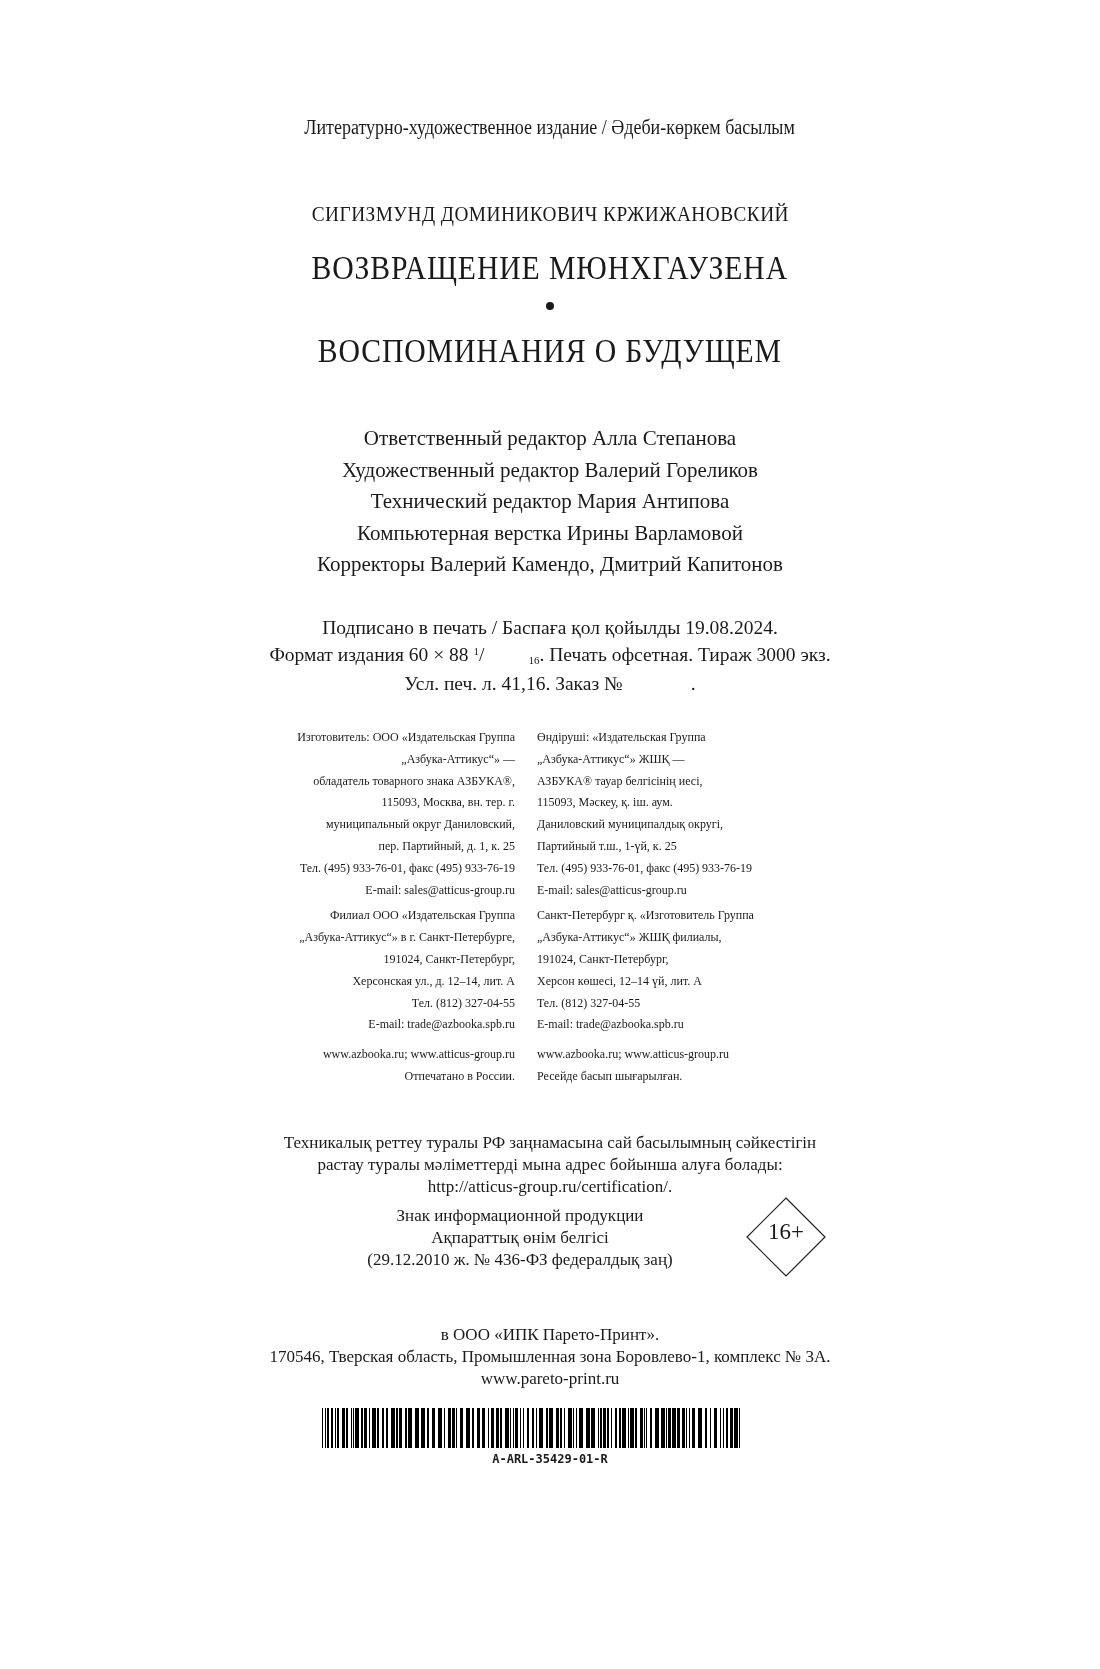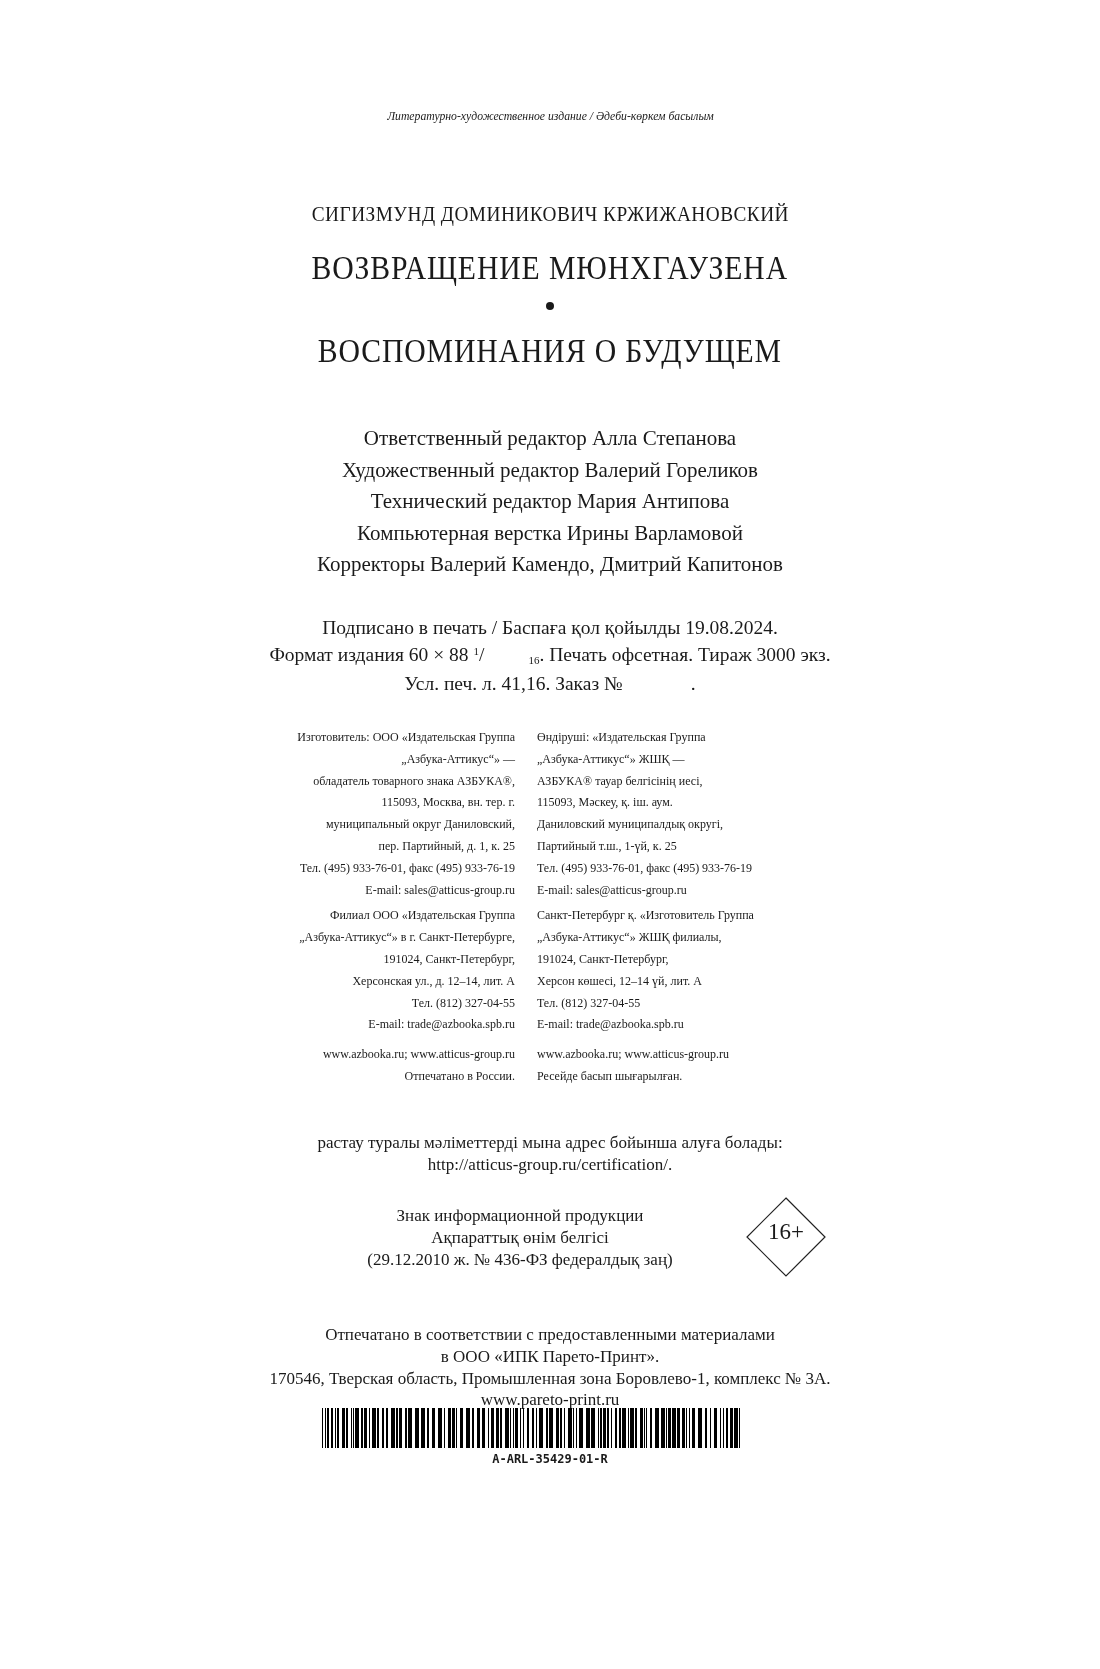--- a/index.html
+++ b/index.html
@@ -2,21 +2,21 @@
 <html><head>
 <meta charset="utf-8">
 <style>
   html, body { margin: 0; padding: 0; background: #ffffff; }
   body { width: 1100px; height: 1669px; position: relative; overflow: hidden;
          font-family: "Liberation Serif", "DejaVu Serif", serif; color: #1a1a1a; }
   .line { position: absolute; white-space: nowrap; line-height: 1; }
   .center { left: 0; width: 1100px; text-align: center; }
   .cond { display: inline-block; transform-origin: center; }
 
-  #edition-type { top: 109px; font-size: 13px; font-style: italic; }
+  #edition-type { top: 117px; font-size: 20px; }
   #edition-type .cond { transform: scaleX(0.9); }
 
   #author { top: 204px; font-size: 21px; letter-spacing: 0.5px; }
   #author .cond { transform: scaleX(0.92); }
 
   .title { font-size: 33px; letter-spacing: 1px; }
   .title .cond { transform: scaleX(0.9); }
   #title-1 { top: 252px; }
   #title-2 { top: 335px; }
   #title-sep { position: absolute; left: 546px; top: 302px; width: 8px; height: 8px;
@@ -130,39 +130,39 @@
     <div>Тел. (812) 327-04-55</div>
     <div>E-mail: trade@azbooka.spb.ru</div>
   </div>
   <div class="sub2">
     <div>www.azbooka.ru; www.atticus-group.ru</div>
     <div>Ресейде басып шығарылған.</div>
   </div>
 </div>
 
 <div class="line center cert">
+  <div>Техникалық реттеу туралы РФ заңнамасына сай басылымның сәйкестігін</div>
   <div>растау туралы мәліметтерді мына адрес бойынша алуға болады:</div>
   <div>http://atticus-group.ru/certification/.</div>
 </div>
 
 <div class="info-sign">
   <div>Знак информационной продукции</div>
   <div>Ақпараттық өнім белгісі</div>
   <div>(29.12.2010 ж. № 436-ФЗ федералдық заң)</div>
 </div>
 
 <div id="age-badge">
   <svg width="80" height="80" viewBox="0 0 80 80">
     <polygon points="40,1 79,40 40,79 1,40" fill="none" stroke="#222" stroke-width="1.2"></polygon>
   </svg>
   <span>16+</span>
 </div>
 
 <div class="line center printer">
-  <div>Отпечатано в соответствии с предоставленными материалами</div>
   <div>в ООО «ИПК Парето-Принт».</div>
   <div>170546, Тверская область, Промышленная зона Боровлево-1, комплекс № 3А.</div>
   <div>www.pareto-print.ru</div>
 </div>
 
 <svg id="barcode" viewBox="0 0 418 40" preserveAspectRatio="none">
     <rect x="0" y="0" width="1" height="40" fill="#000"></rect>
     <rect x="3" y="0" width="1" height="40" fill="#000"></rect>
     <rect x="5" y="0" width="2" height="40" fill="#000"></rect>
     <rect x="9" y="0" width="2" height="40" fill="#000"></rect>

